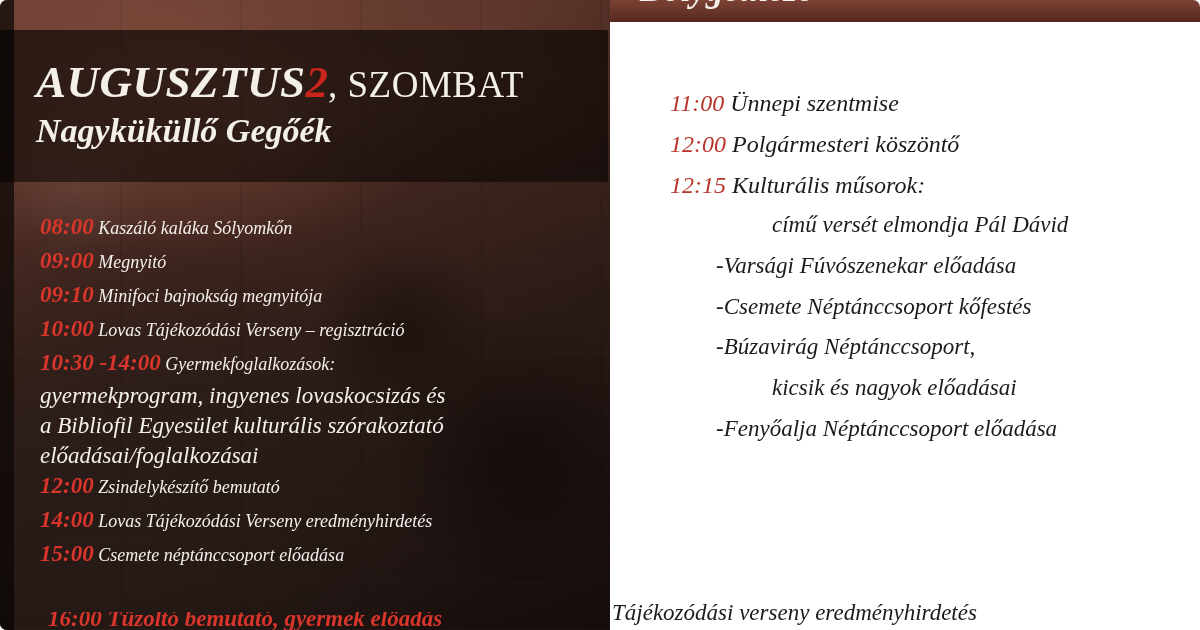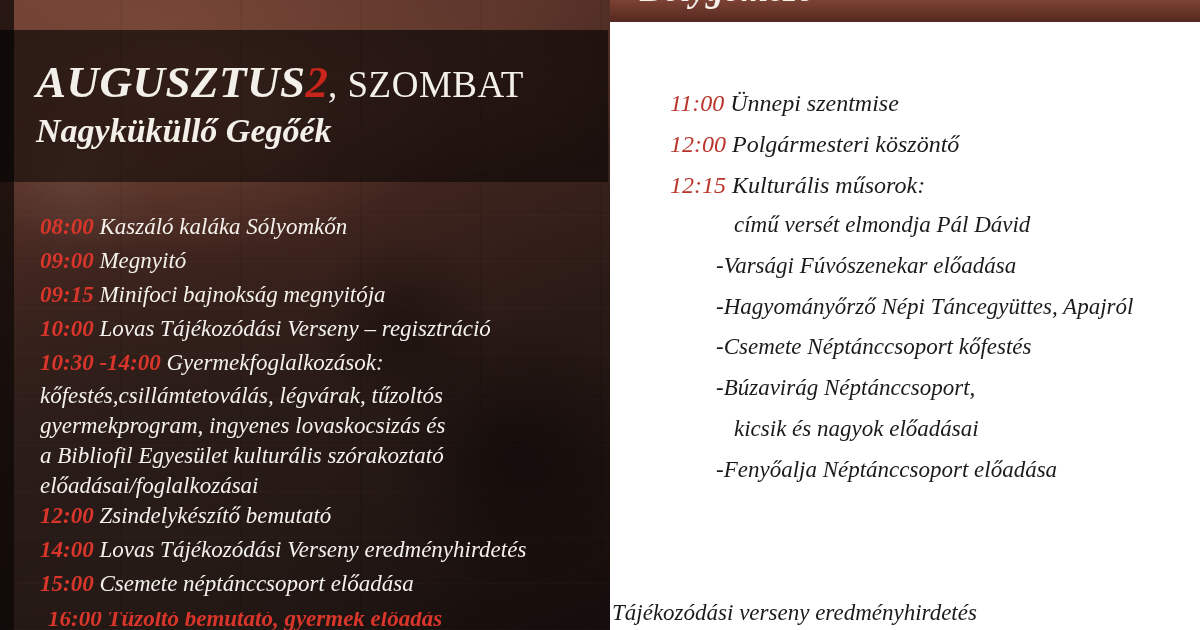--- a/index.html
+++ b/index.html
@@ -11,20 +11,21 @@
     height: 630px;
     overflow: hidden;
     font-family: "Liberation Serif", serif;
     background: #ffffff;
   }
   .poster {
     position: relative;
     width: 1200px;
     height: 630px;
     overflow: hidden;
+    border-radius: 7px;
   }
 
   
   .left-panel {
     position: absolute;
     left: 0;
     top: 0;
     width: 610px;
     height: 630px;
     background:
@@ -121,21 +122,21 @@
   }
   .time {
     color: #d8352b;
     font-style: italic;
     font-weight: bold;
     font-size: 23px;
   }
   .txt {
     color: #f4f1ec;
     font-style: italic;
-    font-size: 23px;
+    font-size: 18px;
   }
   .cont {
     color: #f4f1ec;
     font-style: italic;
     font-size: 23px;
     display: block;
     line-height: 1.30;
   }
 
   
@@ -195,21 +196,21 @@
     margin-left: 46px;
     margin-bottom: 12px;
     line-height: 1.25;
     white-space: nowrap;
   }
   .r-sub2 {
     display: block;
     color: #1b1b1b;
     font-style: italic;
     font-size: 23px;
-    margin-left: 64px;
+    margin-left: 102px;
     margin-bottom: 12px;
     line-height: 1.25;
     white-space: nowrap;
   }
   .bottom-cut {
     position: absolute;
     left: 610px;
     bottom: 0;
     width: 590px;
     height: 26px;
@@ -250,30 +251,29 @@
 
     <div class="left-list">
 
       <div class="row">
         <span class="time">08:00</span><span class="txt"> Kaszáló kaláka Sólyomkőn</span>
       </div>
       <div class="row">
         <span class="time">09:00</span><span class="txt"> Megnyitó</span>
       </div>
       <div class="row">
-        <span class="time">09:15</span><span class="txt"> Minifoci bajnokság megnyitója</span>
+        <span class="time">09:10</span><span class="txt"> Minifoci bajnokság megnyitója</span>
       </div>
       <div class="row">
         <span class="time">10:00</span><span class="txt"> Lovas Tájékozódási Verseny – regisztráció</span>
       </div>
       <div class="row">
         <span class="time">10:30 -14:00</span><span class="txt"> Gyermekfoglalkozások:</span>
       </div>
 
-      <span class="cont">kőfestés,csillámtetoválás, légvárak, tűzoltós</span>
       <span class="cont">gyermekprogram, ingyenes lovaskocsizás és</span>
       <span class="cont"> a Bibliofil Egyesület kulturális szórakoztató</span>
       <span class="cont">előadásai/foglalkozásai</span>
 
       <div class="row">
         <span class="time">12:00</span><span class="txt"> Zsindelykészítő bemutató</span>
       </div>
       <div class="row">
         <span class="time">14:00</span><span class="txt"> Lovas Tájékozódási Verseny eredményhirdetés</span>
       </div>
@@ -298,21 +298,20 @@
       </div>
       <div class="r-row">
         <span class="r-time">12:00</span><span class="r-txt"> Polgármesteri köszöntő</span>
       </div>
       <div class="r-row">
         <span class="r-time">12:15</span><span class="r-txt"> Kulturális műsorok:</span>
       </div>
 
       <span class="r-sub2">című versét elmondja Pál Dávid</span>
       <span class="r-sub">-Varsági Fúvószenekar előadása</span>
-      <span class="r-sub">-Hagyományőrző Népi Táncegyüttes, Apajról</span>
       <span class="r-sub">-Csemete Néptánccsoport kőfestés</span>
       <span class="r-sub">-Búzavirág Néptánccsoport,</span>
       <span class="r-sub2">kicsik és nagyok előadásai</span>
       <span class="r-sub">-Fenyőalja Néptánccsoport előadása</span>
     </div>
   </div>
 
   <div class="bottom-cut">
     <span>Tájékozódási verseny eredményhirdetés</span>
   </div>

